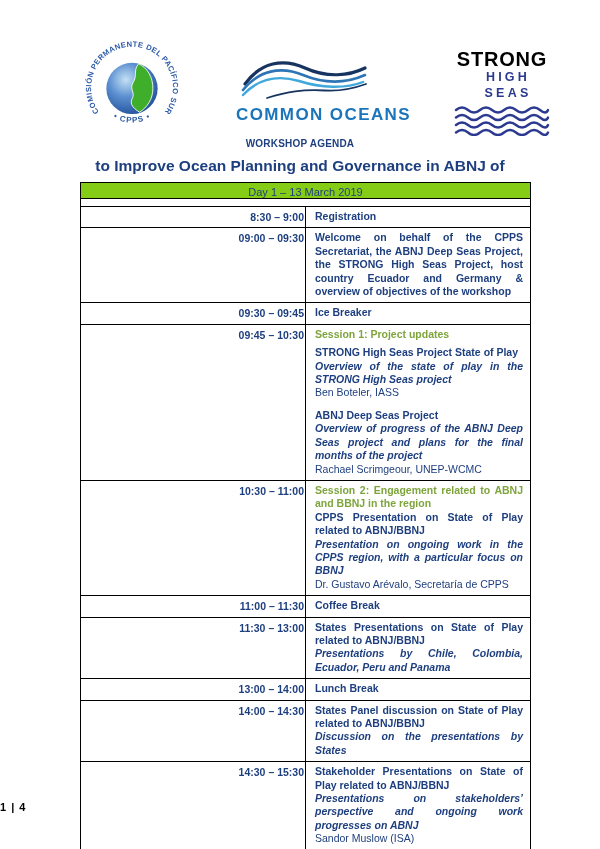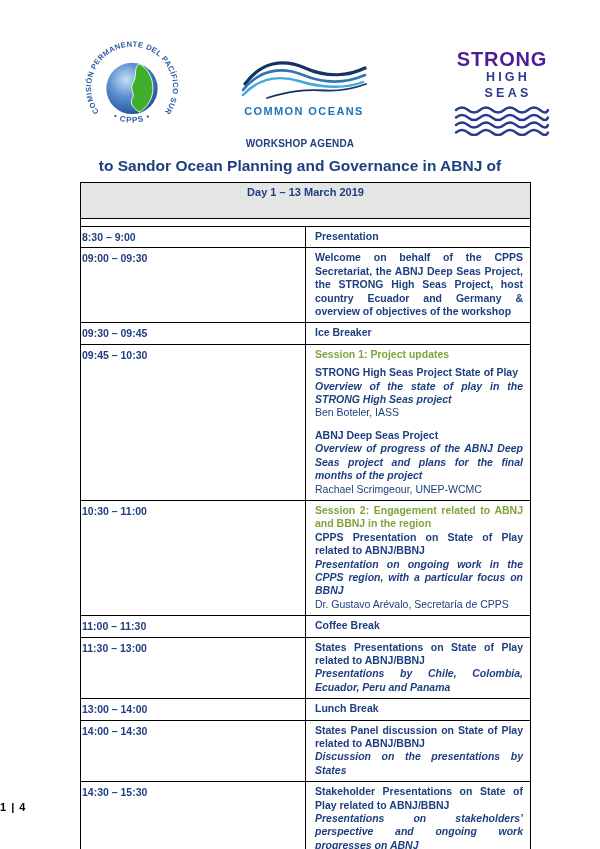--- a/index.html
+++ b/index.html
@@ -10,48 +10,48 @@
     position: relative;
     font-family: "Liberation Sans", sans-serif;
     color: #1e3f7f;
     overflow: hidden;
   }
 
   
   .logo-band { position: relative; height: 136px; }
   .cpps-logo { position: absolute; left: 83px; top: 40px; width: 98px; height: 95px; }
   .common-logo { position: absolute; left: 236px; top: 54px; width: 136px; text-align: center; }
-  .common-label { font-size: 11px; font-weight: bold; letter-spacing: 1.4px; color: #1b75bb; margin-top: 1px; white-space: nowrap; }
+  .common-label { font-size: 17px; font-weight: bold; letter-spacing: 1.4px; color: #1b75bb; margin-top: 1px; white-space: nowrap; }
   .strong-logo { position: absolute; left: 448px; top: 49px; width: 108px; text-align: center; }
-  .strong-line1 { font-size: 20px; font-weight: 800; letter-spacing: 0.8px; color: #4c1d95; line-height: 20px; }
+  .strong-line1 { font-size: 20px; font-weight: 800; letter-spacing: 0.8px; color: #000000; line-height: 20px; }
   .strong-line2 { font-size: 12.5px; font-weight: bold; letter-spacing: 3.2px; color: #2b3990; line-height: 16px; margin-left: 12px; }
   .strong-waves { margin-top: 5px; }
 
   
   .doc-title { text-align: center; font-size: 10px; font-weight: bold; margin-top: 2px; letter-spacing: 0.2px; }
   .doc-subtitle { text-align: center; font-size: 15.5px; font-weight: bold; line-height: 19px; margin-top: 7px; }
 
   
   table.agenda {
     border-collapse: collapse;
     margin: 7px 0 0 80px;
     width: 451px;
     table-layout: fixed;
   }
   table.agenda th, table.agenda td { border: 1px solid #000; }
   th.day-header {
-    background: #e5e5e5;
-    font-size: 11px; font-weight: bold;
+    background: #84cc16;
+    font-size: 11px; font-weight: normal;
     text-align: center; color: #1e3f7f;
-    padding: 3px 0 20px;
+    padding: 3px 0 0;
   }
   tr.thin-row td { height: 8px; }
   td.time {
     width: 86px;
-    text-align: left; vertical-align: top;
+    text-align: right; vertical-align: top;
     font-size: 10.5px; font-weight: bold;
     padding: 4px 1px;
     white-space: nowrap;
   }
   td.content { vertical-align: top; padding: 3px 7px 4px 9px; }
   .line { font-size: 10.5px; line-height: 13.4px; text-align: justify; font-weight: bold; }
   .line.session { color: #7ea43c; font-weight: bold; }
   .line.bold { font-weight: bold; }
   .line.italic { font-style: italic; }
   .line.normal { font-weight: normal; }
@@ -110,37 +110,37 @@
         <path d="M2,4 Q8,-1 14,4 T26,4 T38,4 T50,4 T62,4 T74,4 T86,4 T94,4" transform="translate(0,7.5)"></path>
         <path d="M2,4 Q8,-1 14,4 T26,4 T38,4 T50,4 T62,4 T74,4 T86,4 T94,4" transform="translate(0,15)"></path>
         <path d="M2,4 Q8,-1 14,4 T26,4 T38,4 T50,4 T62,4 T74,4 T86,4 T94,4" transform="translate(0,22.5)"></path>
       </g>
     </svg>
   </div>
 </div>
 
 <div class="doc-title">WORKSHOP AGENDA</div>
 <div class="doc-subtitle">
-  <div>to Sandor Ocean Planning and Governance in ABNJ of</div>
+  <div>to Improve Ocean Planning and Governance in ABNJ of</div>
 </div>
 
 <table class="agenda">
   <thead>
     <tr>
       <th class="day-header" colspan="2">Day 1 – 13 March 2019</th>
     </tr>
     <tr class="thin-row">
       <td colspan="2"></td>
     </tr>
   </thead>
   <tbody id="agenda-body">
       <tr>
         <td class="time">8:30 – 9:00</td>
         <td class="content">
-          <div class="line bold">Presentation</div>
+          <div class="line bold">Registration</div>
         </td>
       </tr>
       <tr>
         <td class="time">09:00 – 09:30</td>
         <td class="content">
           <div class="line bold">Welcome on behalf of the CPPS Secretariat, the ABNJ Deep Seas Project, the STRONG High Seas Project, host country Ecuador and Germany &amp; overview of objectives of the workshop</div>
         </td>
       </tr>
       <tr>
         <td class="time">09:30 – 09:45</td>

